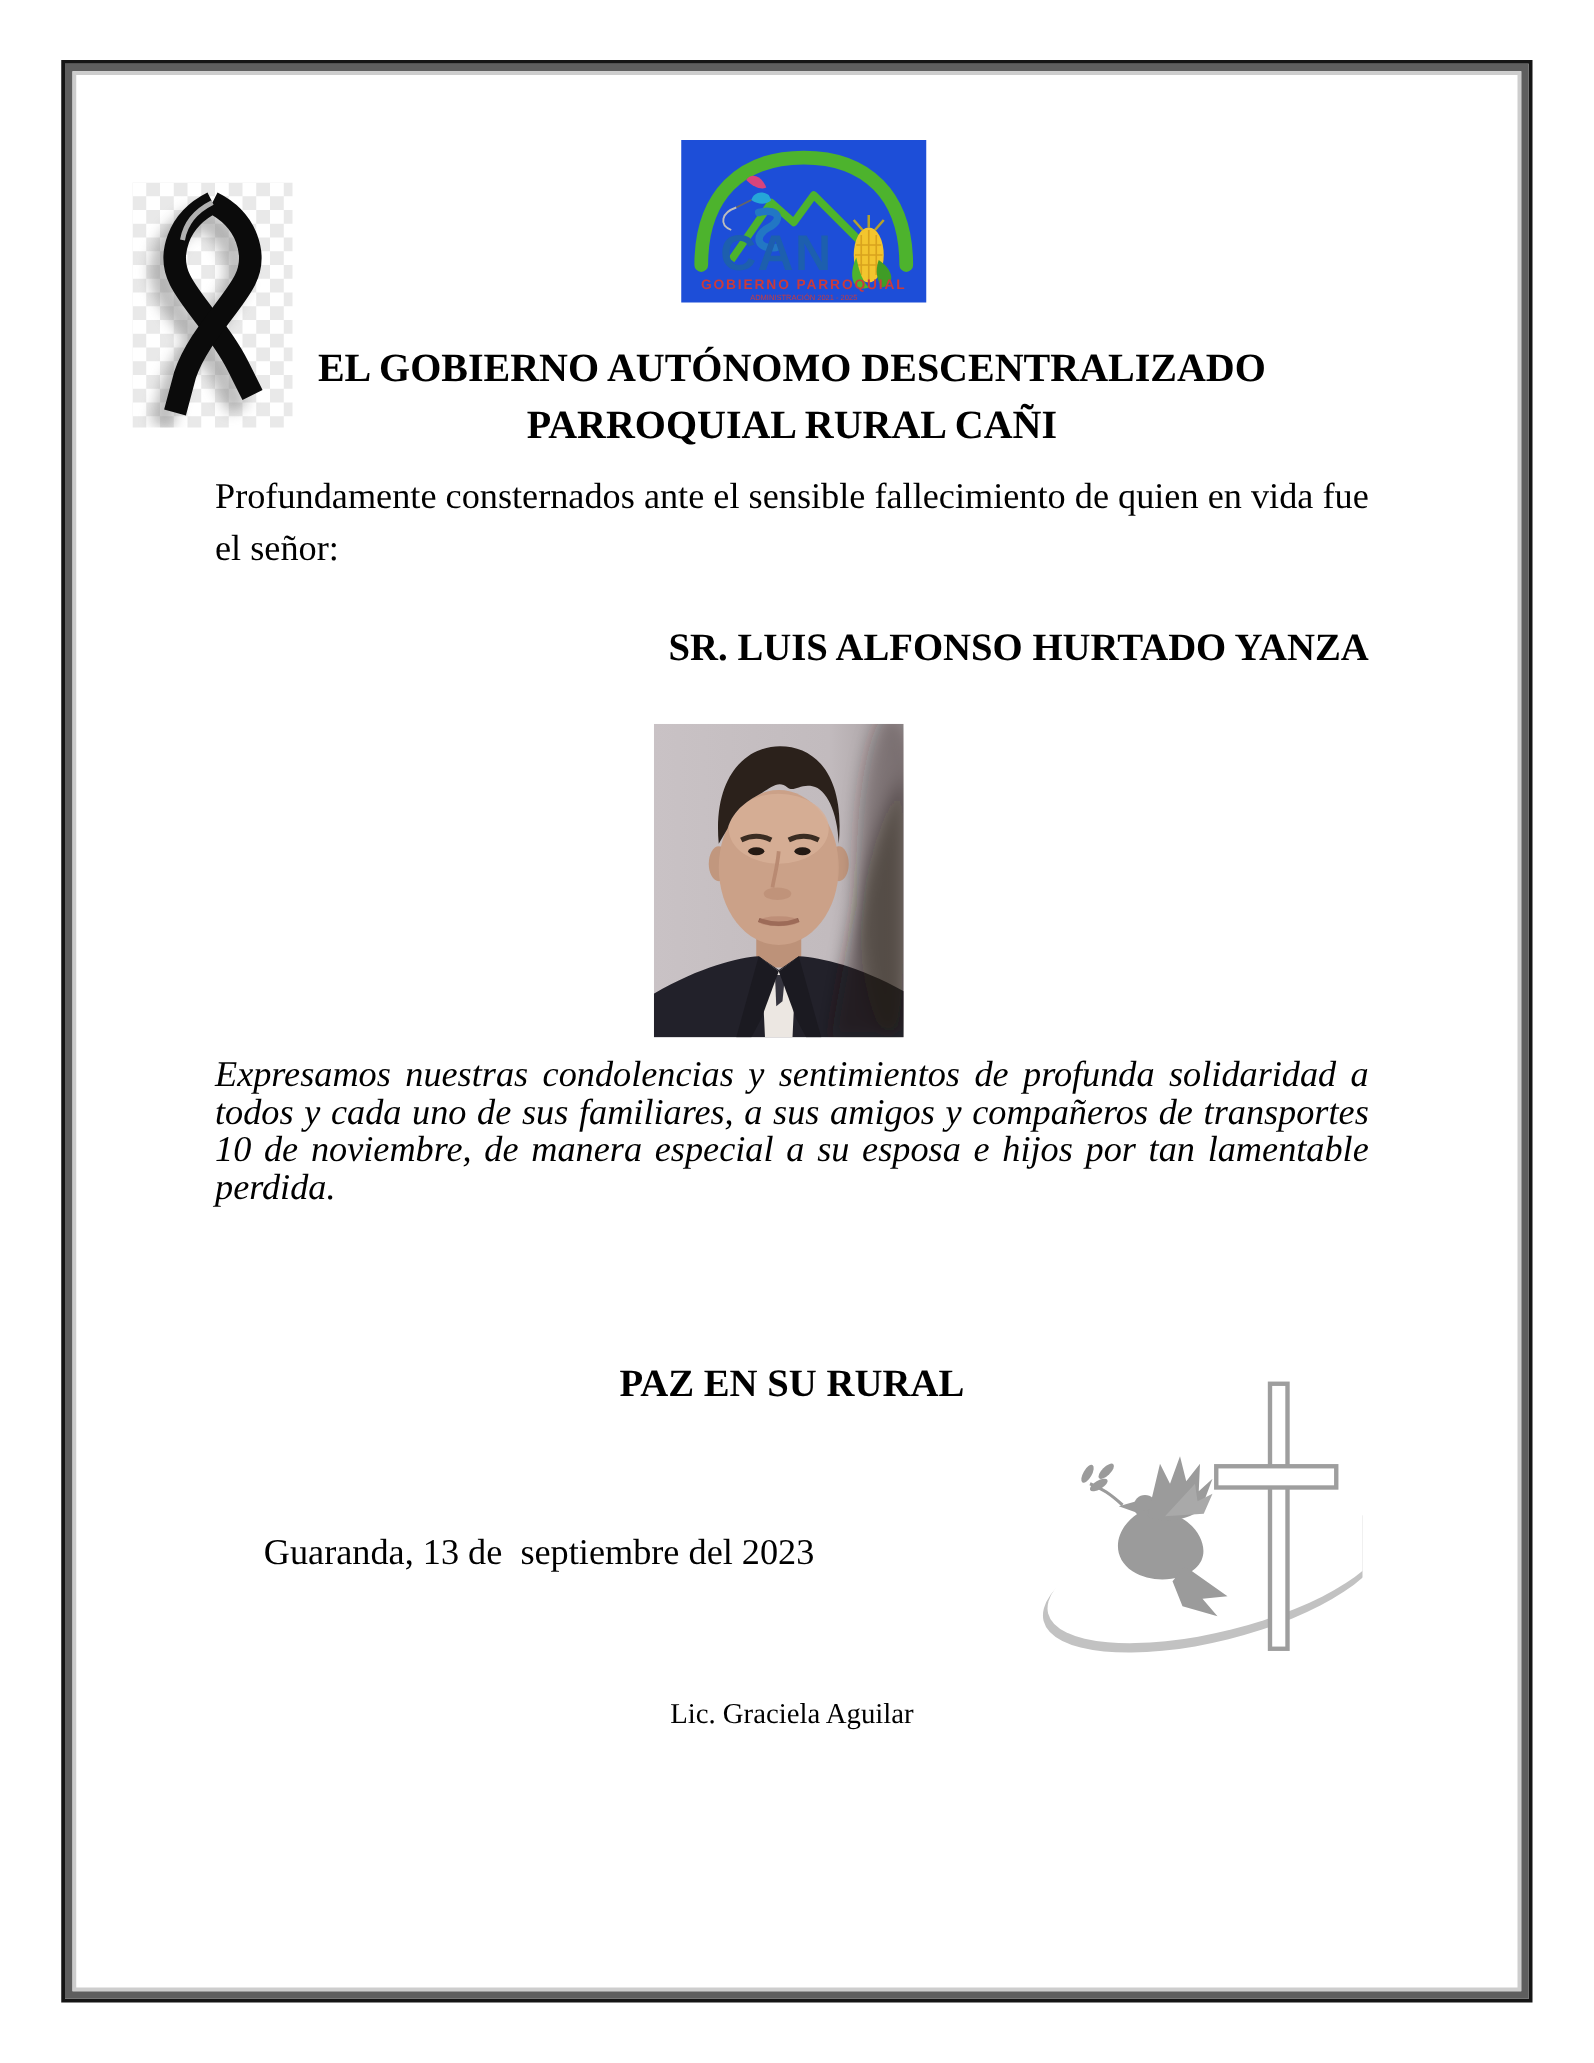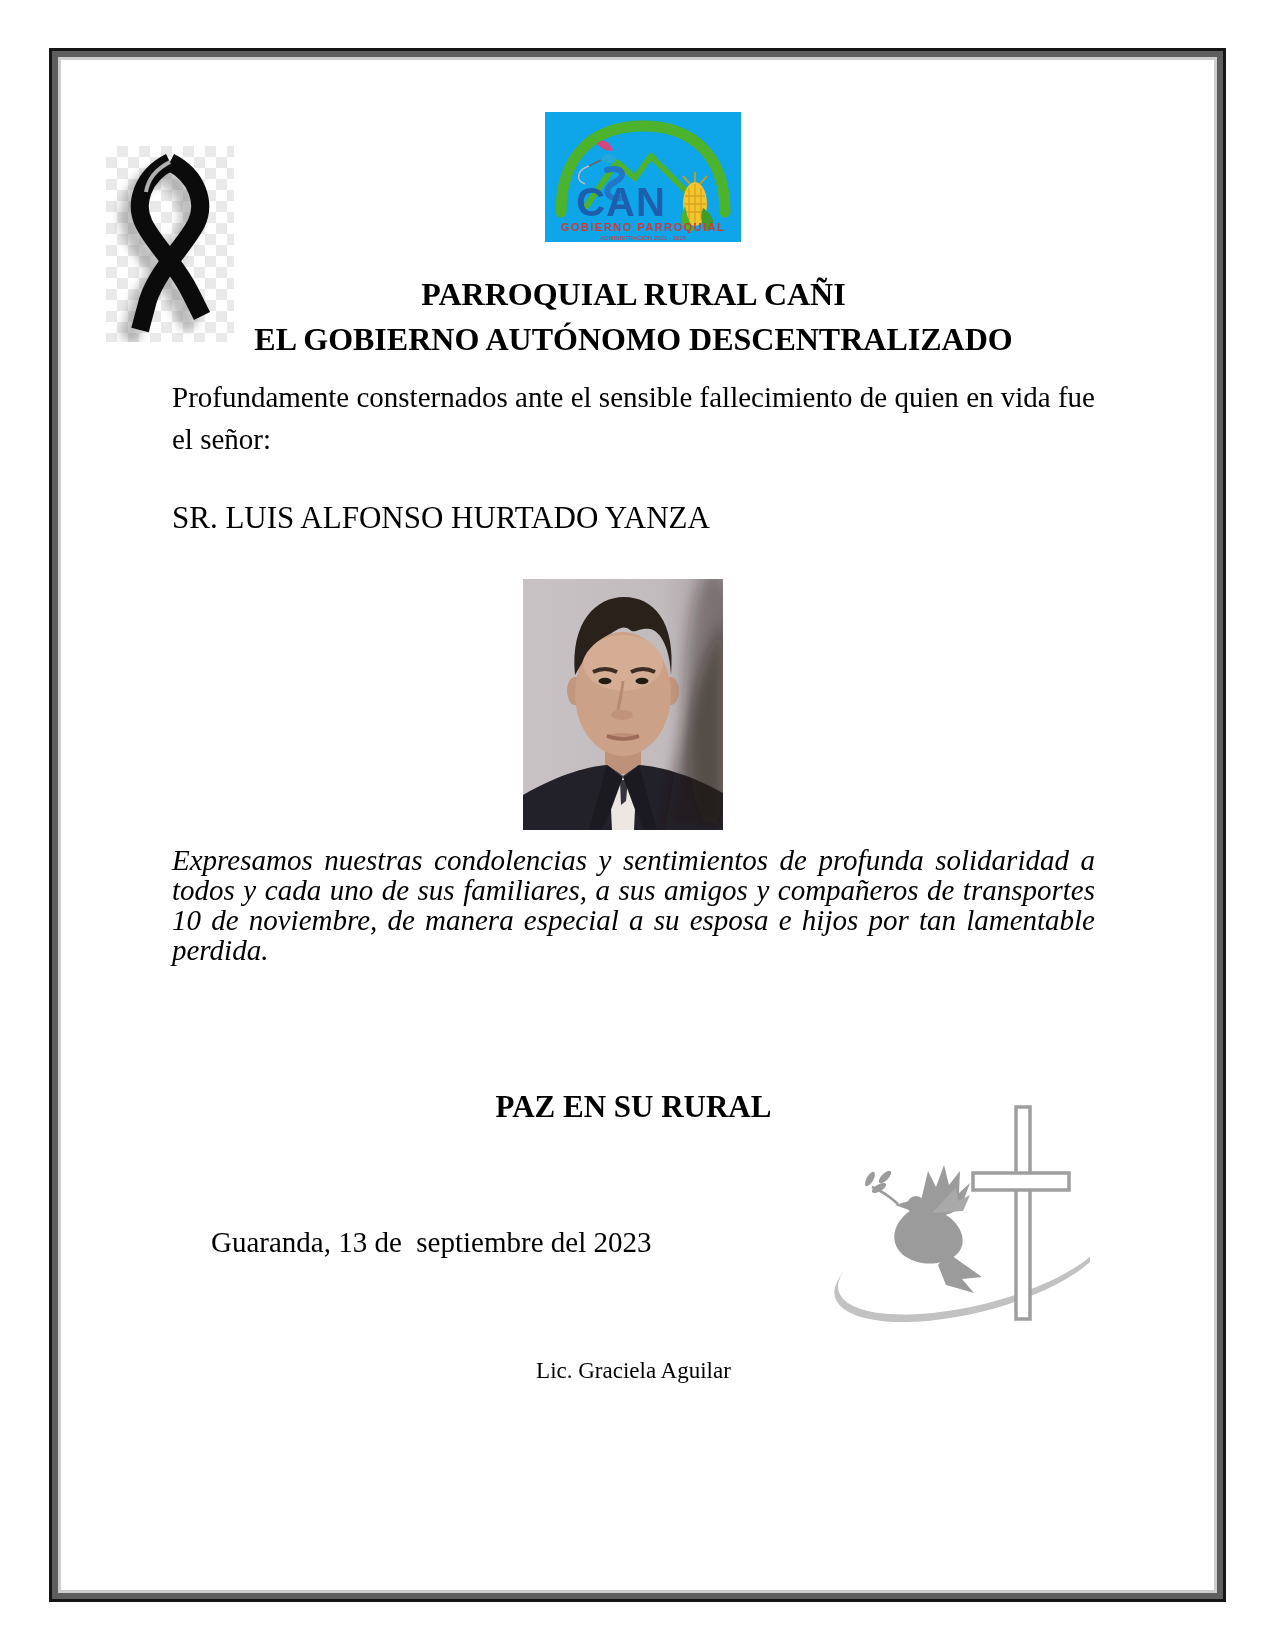--- a/index.html
+++ b/index.html
@@ -10,31 +10,31 @@
   
   .frame { left:49px; top:48px; width:1177px; height:1554px; border:3px solid #151515; }
   .frame-mid { width:100%; height:100%; border:6px solid #5e5e5e; }
   .frame-inner { width:100%; height:100%; border:3px solid #cdcdcd; }
 
   .ribbon-box { left:106px; top:146px; width:128px; height:196px;
     background-image: conic-gradient(#e9e9e9 90deg, #ffffff 90deg 180deg, #e9e9e9 180deg 270deg, #ffffff 270deg);
     background-size: 22px 22px; }
   .ribbon-box svg { width:100%; height:100%; display:block; }
 
-  .logo-box { left:545px; top:112px; width:196px; height:130px; background:#0ea5e9;text-align:right; }
+  .logo-box { left:545px; top:112px; width:196px; height:130px; background:#1d4ed8;text-align:right; }
   .logo-box svg { width:100%; height:100%; display:block; }
 
   .title { left:172px; top:272px; width:923px; text-align:center;
     font-weight:bold; font-size:32px; line-height:45px; }
 
   .para { left:172px; width:923px; font-size:29px; text-align:justify; }
   .intro { top:376px; line-height:42px; }
   .condolence { top:845px; line-height:30px;font-style:italic; }
 
-  .name { left:172px; top:500px; width:923px; text-align:left; font-weight:normal; font-size:31px; }
+  .name { left:172px; top:500px; width:923px; text-align:right; font-weight:bold; font-size:31px; }
 
   .photo-box { left:523px; top:579px; width:200px; height:251px; overflow:hidden; }
   .photo-box svg { width:100%; height:100%; display:block; }
 
   .farewell { left:172px; top:1089px; width:923px; text-align:center; font-weight:bold; font-size:31px; }
 
   .dateline { left:172px; top:1226px; font-size:29px; white-space:pre;margin-left:39px; }
 
   .dove-box { left:810px; top:1095px; width:280px; height:260px; }
   .dove-box svg { width:100%; height:100%; display:block; }
@@ -87,22 +87,22 @@
       <path d="M144,76 L144,108 M150,72 L150,112 M156,76 L156,108 M140,84 L160,84 M139,92 L161,92 M140,100 L160,100" stroke="#d9a31e" stroke-width="1.3"></path>
       <path d="M140,94 C132,112 140,122 150,118 C143,110 142,102 140,94 Z" fill="#4db32d"></path>
       <path d="M158,96 C170,104 172,116 160,118 C155,108 156,102 158,96 Z" fill="#3f9c26"></path>
     </g>
     <text x="98" y="119" font-size="11" font-weight="bold" fill="#cc3a3a" text-anchor="middle" font-family="Liberation Sans, sans-serif" letter-spacing="1.5">GOBIERNO  PARROQUIAL</text>
     <text x="98" y="128" font-size="6" fill="#cc3a3a" text-anchor="middle" font-family="Liberation Sans, sans-serif">ADMINISTRACIÓN 2021 - 2025</text>
   </svg>
 </div>
 
 <div class="abs title">
+  <div>EL GOBIERNO AUTÓNOMO DESCENTRALIZADO</div>
   <div>PARROQUIAL RURAL CAÑI</div>
-  <div>EL GOBIERNO AUTÓNOMO DESCENTRALIZADO</div>
 </div>
 
 <div class="abs para intro">Profundamente consternados ante el sensible fallecimiento de quien en vida fue el señor:</div>
 
 <div class="abs name">SR. LUIS ALFONSO HURTADO YANZA</div>
 
 <div class="abs photo-box">
   <svg viewBox="0 0 200 251">
     <defs>
       <filter id="pblur" x="-30%" y="-30%" width="160%" height="160%">

